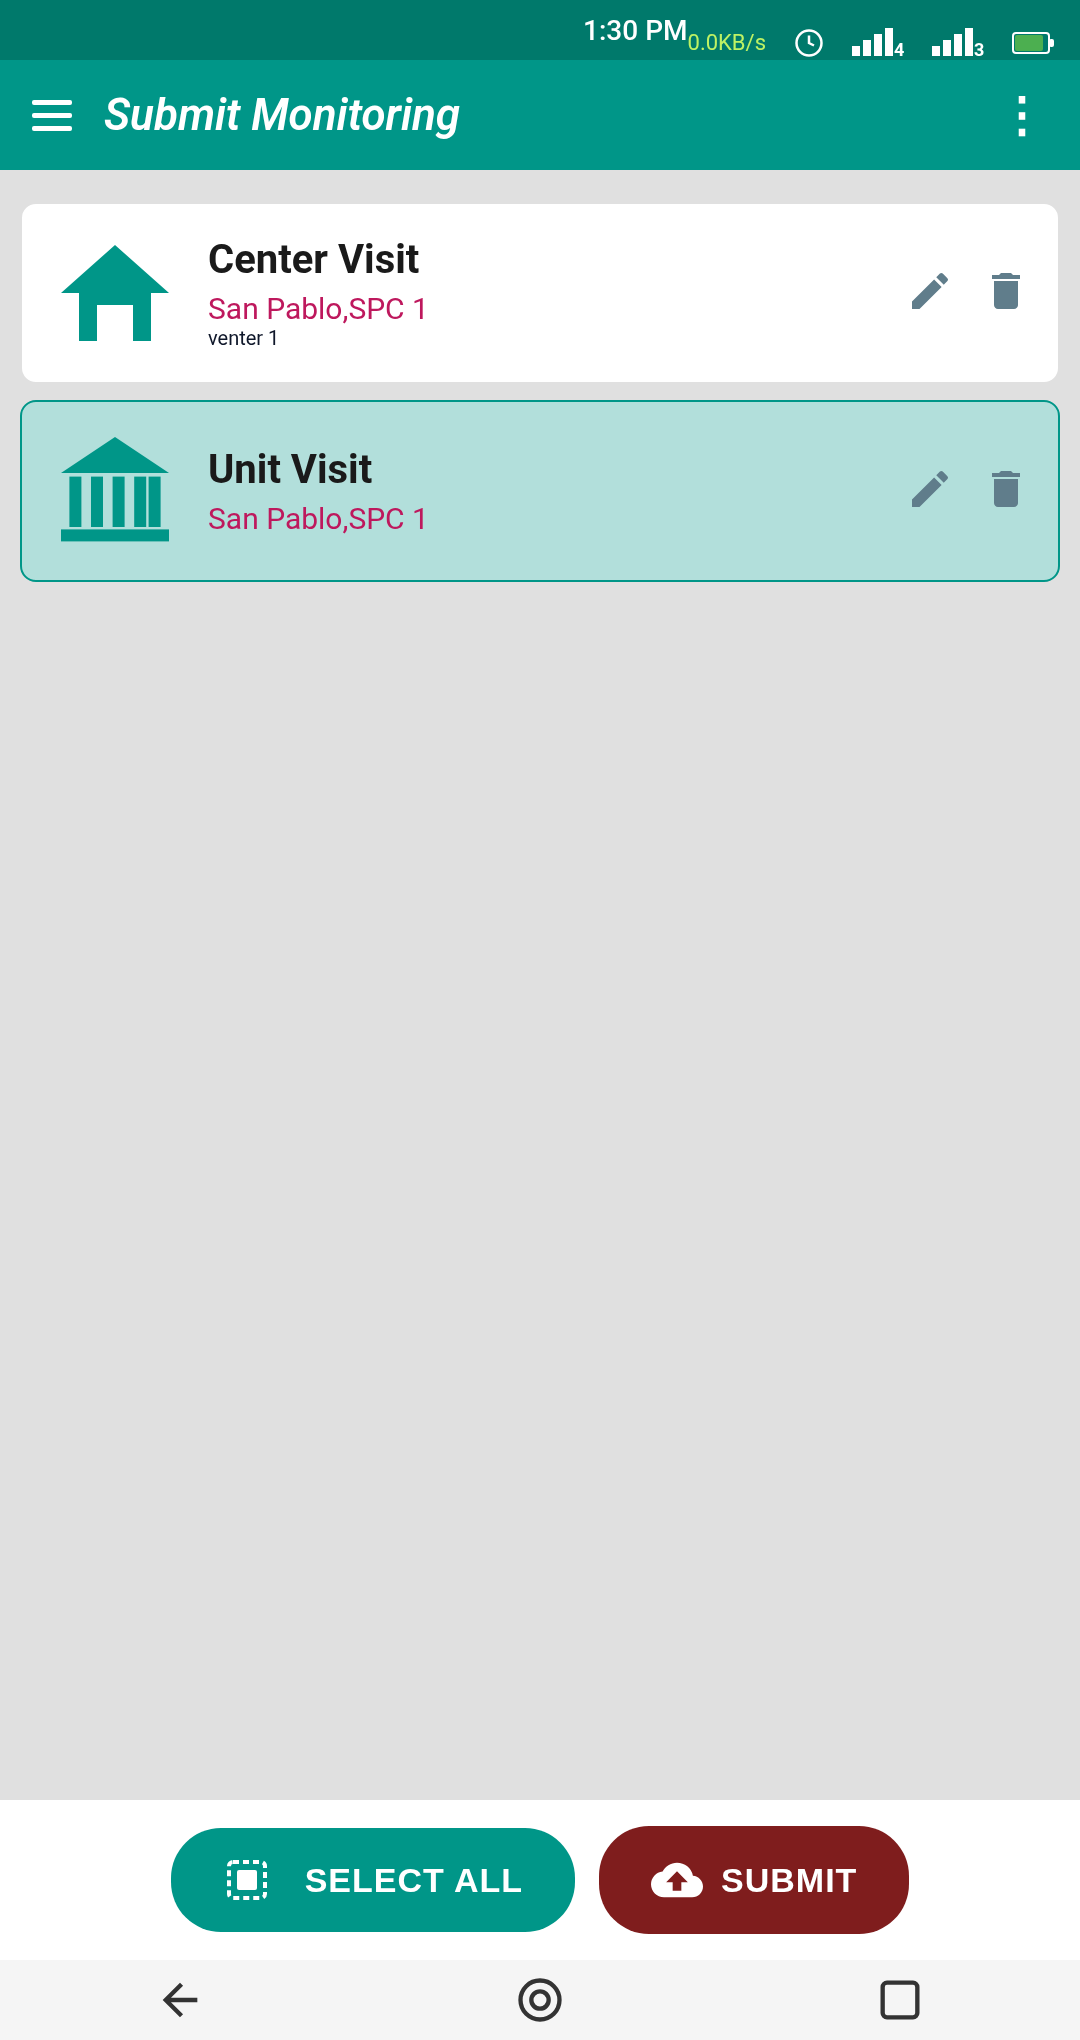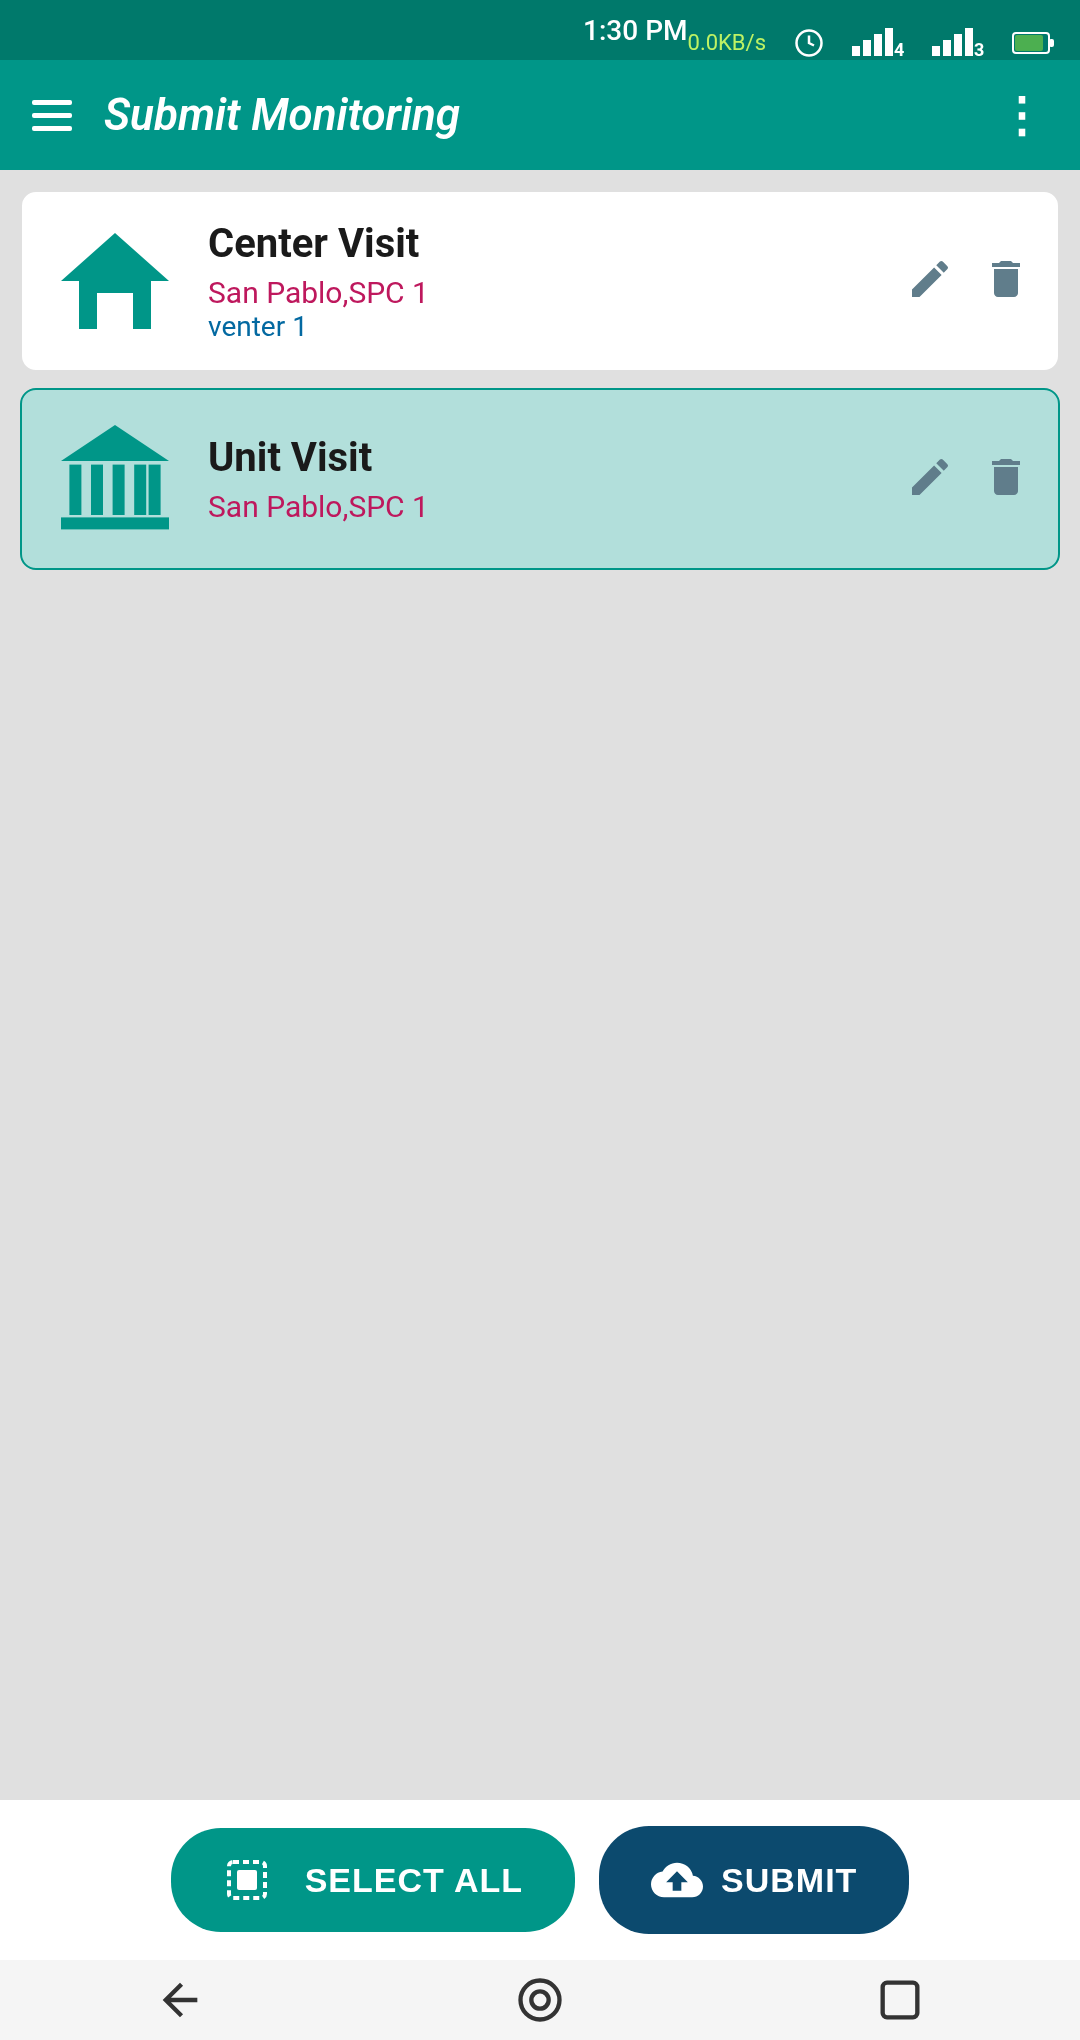--- a/index.html
+++ b/index.html
@@ -80,21 +80,21 @@
       display: flex;
       align-items: flex-end;
       padding-bottom: 8px;
     }
 
     
     .content {
       width: 100%;
       height: calc(2040px - 60px - 110px - 80px - 160px);
       background: #e0e0e0;
-      padding: 20px 20px;
+      padding: 32px 20px;
       overflow: hidden;
     }
 
     
     .card {
       background: white;
       border-radius: 16px;
       border: 2px solid #e0e0e0;
       margin-bottom: 16px;
       display: flex;
@@ -123,22 +123,22 @@
       font-size: 40px;
       font-weight: 700;
       color: #1a1a1a;
       margin-bottom: 8px;
     }
     .card-subtitle {
       font-size: 30px;
       color: #be185d;
     }
     .card-subtitle2 {
-      font-size: 28px;
-      color: #0369a1;
+      font-size: 20px;
+      color: #0f172a;
     }
 
     .card-actions {
       display: flex;
       align-items: center;
       gap: 28px;
     }
 
     
     .bottom-bar {
@@ -164,21 +164,21 @@
       font-size: 34px;
       font-weight: 600;
       cursor: pointer;
       display: flex;
       align-items: center;
       gap: 34px;
       letter-spacing: 1px;
     }
 
     .btn-submit {
-      background: #0c4a6e;
+      background: #7f1d1d;
       color: white;
       border: none;
       border-radius: 50px;
       padding: 28px 52px;
       font-size: 34px;
       font-weight: 600;
       cursor: pointer;
       display: flex;
       align-items: center;
       gap: 18px;

